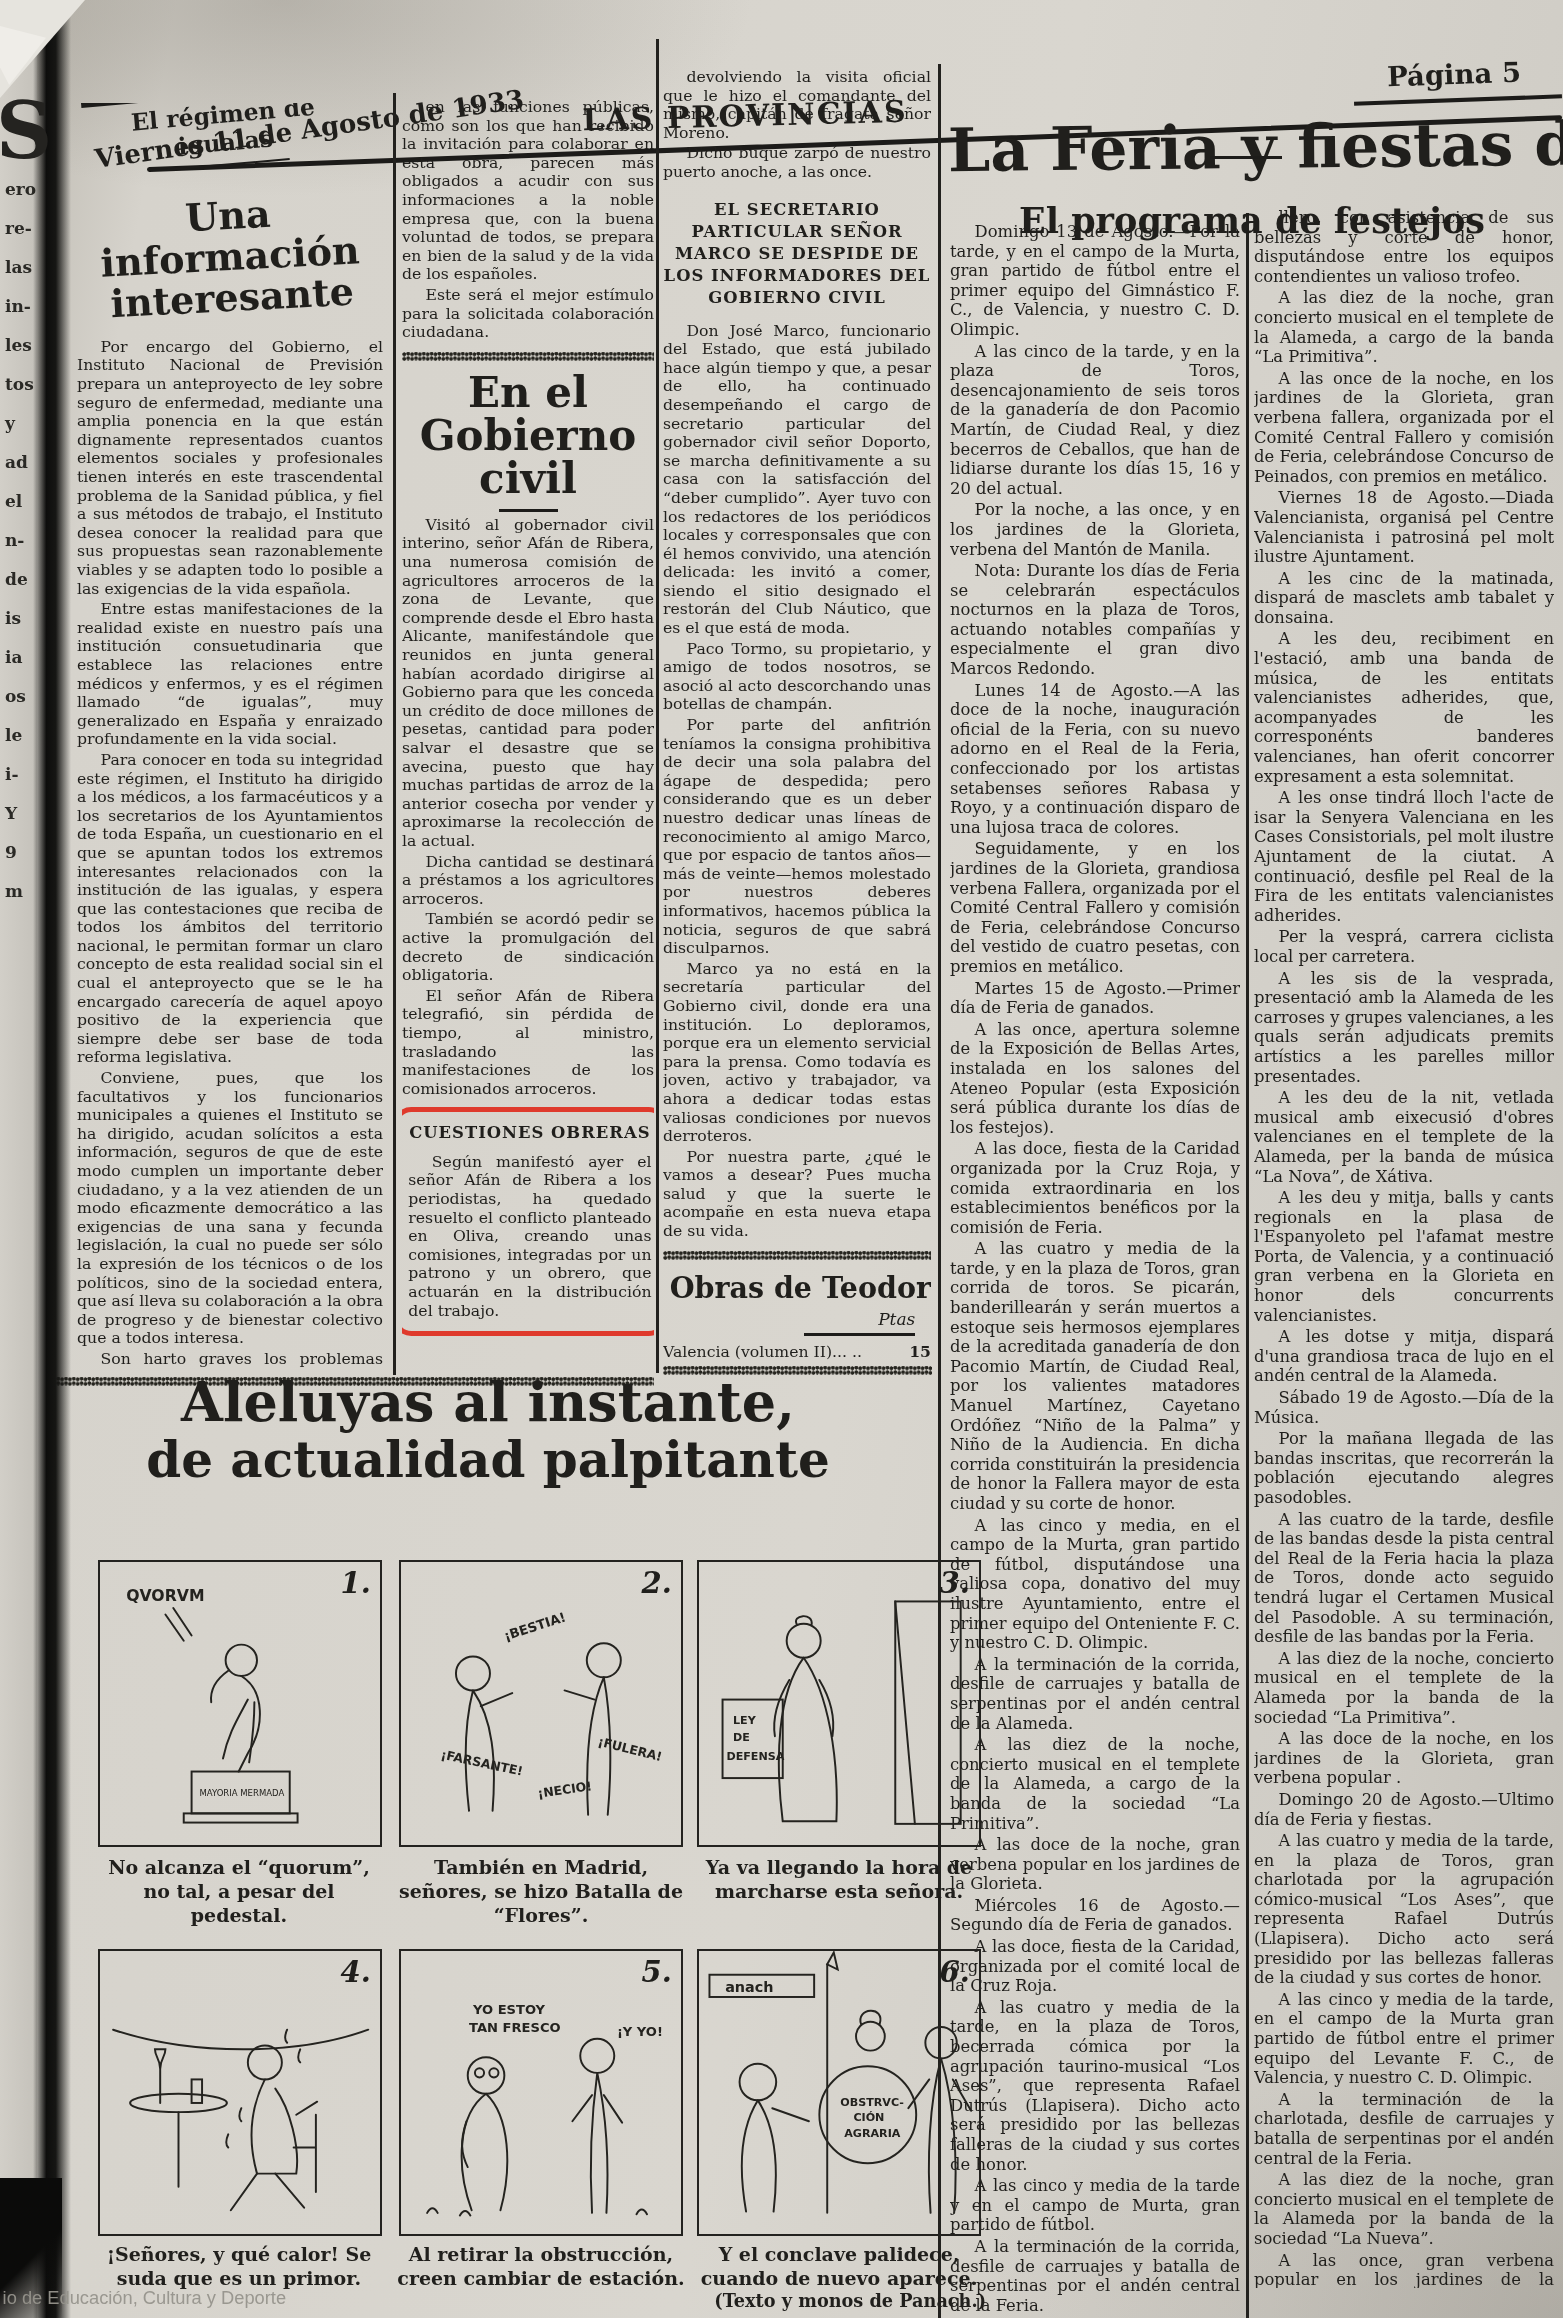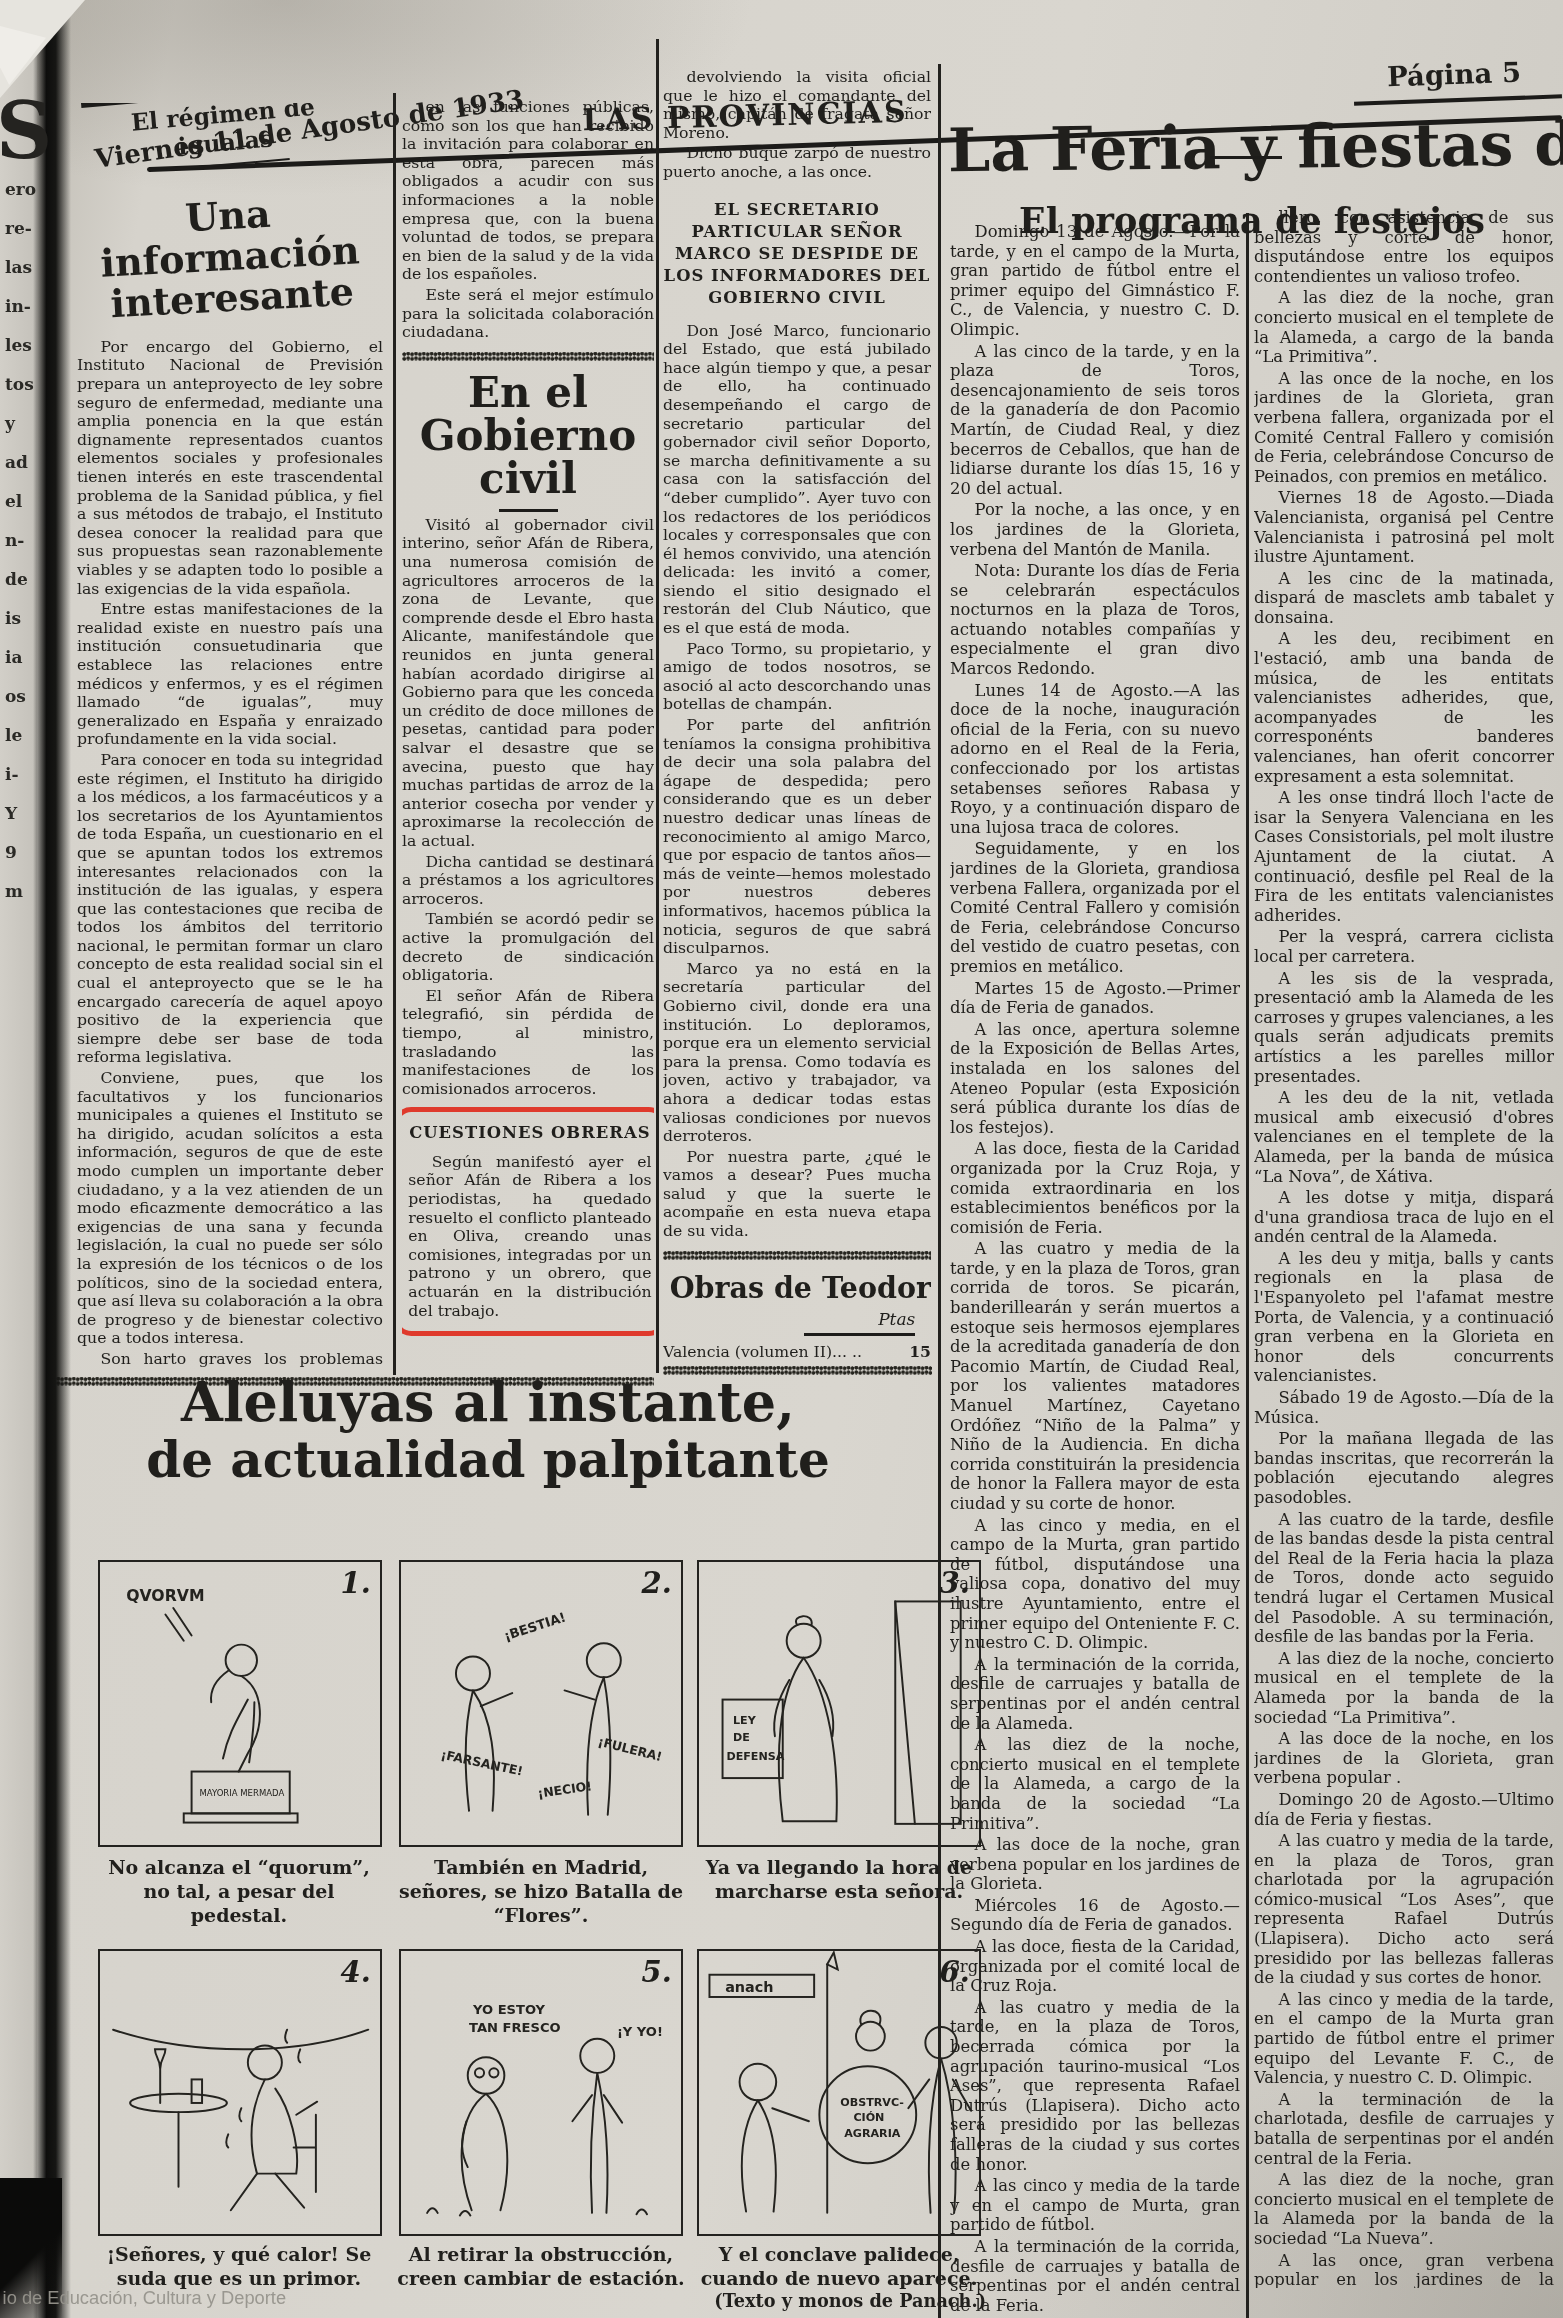--- a/index.html
+++ b/index.html
@@ -213,22 +213,22 @@
         <p class="bp">llero, con asistencia de sus bellezas y corte de honor, disputándose entre los equipos contendientes un valioso trofeo.</p>
         <p class="bp">A las diez de la noche, gran concierto musical en el templete de la Alameda, a cargo de la banda “La Primitiva”.</p>
         <p class="bp">A las once de la noche, en los jardines de la Glorieta, gran verbena fallera, organizada por el Comité Central Fallero y comisión de Feria, celebrándose Concurso de Peinados, con premios en metálico.</p>
         <p class="bp">Viernes 18 de Agosto.—Diada Valencianista, organisá pel Centre Valencianista i patrosiná pel molt ilustre Ajuntament.</p>
         <p class="bp">A les cinc de la matinada, dispará de masclets amb tabalet y donsaina.</p>
         <p class="bp">A les deu, recibiment en l'estació, amb una banda de música, de les entitats valencianistes adherides, que, acompanyades de les corresponénts banderes valencianes, han oferit concorrer expresament a esta solemnitat.</p>
         <p class="bp">A les onse tindrá lloch l'acte de isar la Senyera Valenciana en les Cases Consistorials, pel molt ilustre Ajuntament de la ciutat. A continuació, desfile pel Real de la Fira de les entitats valencianistes adherides.</p>
         <p class="bp">Per la vesprá, carrera ciclista local per carretera.</p>
         <p class="bp">A les sis de la vesprada, presentació amb la Alameda de les carroses y grupes valencianes, a les quals serán adjudicats premits artístics a les parelles millor presentades.</p>
         <p class="bp">A les deu de la nit, vetlada musical amb eixecusió d'obres valencianes en el templete de la Alameda, per la banda de música “La Nova”, de Xátiva.</p>
+        <p class="bp">A les deu y mitja, balls y cants regionals en la plasa de l'Espanyoleto pel l'afamat mestre Porta, de Valencia, y a continuació gran verbena en la Glorieta en honor dels concurrents valencianistes.</p>
         <p class="bp">A les dotse y mitja, dispará d'una grandiosa traca de lujo en el andén central de la Alameda.</p>
-        <p class="bp">A les deu y mitja, balls y cants regionals en la plasa de l'Espanyoleto pel l'afamat mestre Porta, de Valencia, y a continuació gran verbena en la Glorieta en honor dels concurrents valencianistes.</p>
         <p class="bp">Sábado 19 de Agosto.—Día de la Música.</p>
         <p class="bp">Por la mañana llegada de las bandas inscritas, que recorrerán la población ejecutando alegres pasodobles.</p>
         <p class="bp">A las cuatro de la tarde, desfile de las bandas desde la pista central del Real de la Feria hacia la plaza de Toros, donde acto seguido tendrá lugar el Certamen Musical del Pasodoble. A su terminación, desfile de las bandas por la Feria.</p>
         <p class="bp">A las diez de la noche, concierto musical en el templete de la Alameda por la banda de la sociedad “La Primitiva”.</p>
         <p class="bp">A las doce de la noche, en los jardines de la Glorieta, gran verbena popular .</p>
         <p class="bp">Domingo 20 de Agosto.—Ultimo día de Feria y fiestas.</p>
         <p class="bp">A las cuatro y media de la tarde, en la plaza de Toros, gran charlotada por la agrupación cómico-musical “Los Ases”, que representa Rafael Dutrús (Llapisera). Dicho acto será presidido por las bellezas falleras de la ciudad y sus cortes de honor.</p>
         <p class="bp">A las cinco y media de la tarde, en el campo de la Murta gran partido de fútbol entre el primer equipo del Levante F. C., de Valencia, y nuestro C. D. Olimpic.</p>
         <p class="bp">A la terminación de la charlotada, desfile de carruajes y batalla de serpentinas por el andén central de la Feria.</p>
         <p class="bp">A las diez de la noche, gran concierto musical en el templete de la Alameda por la banda de la sociedad “La Nueva”.</p>

